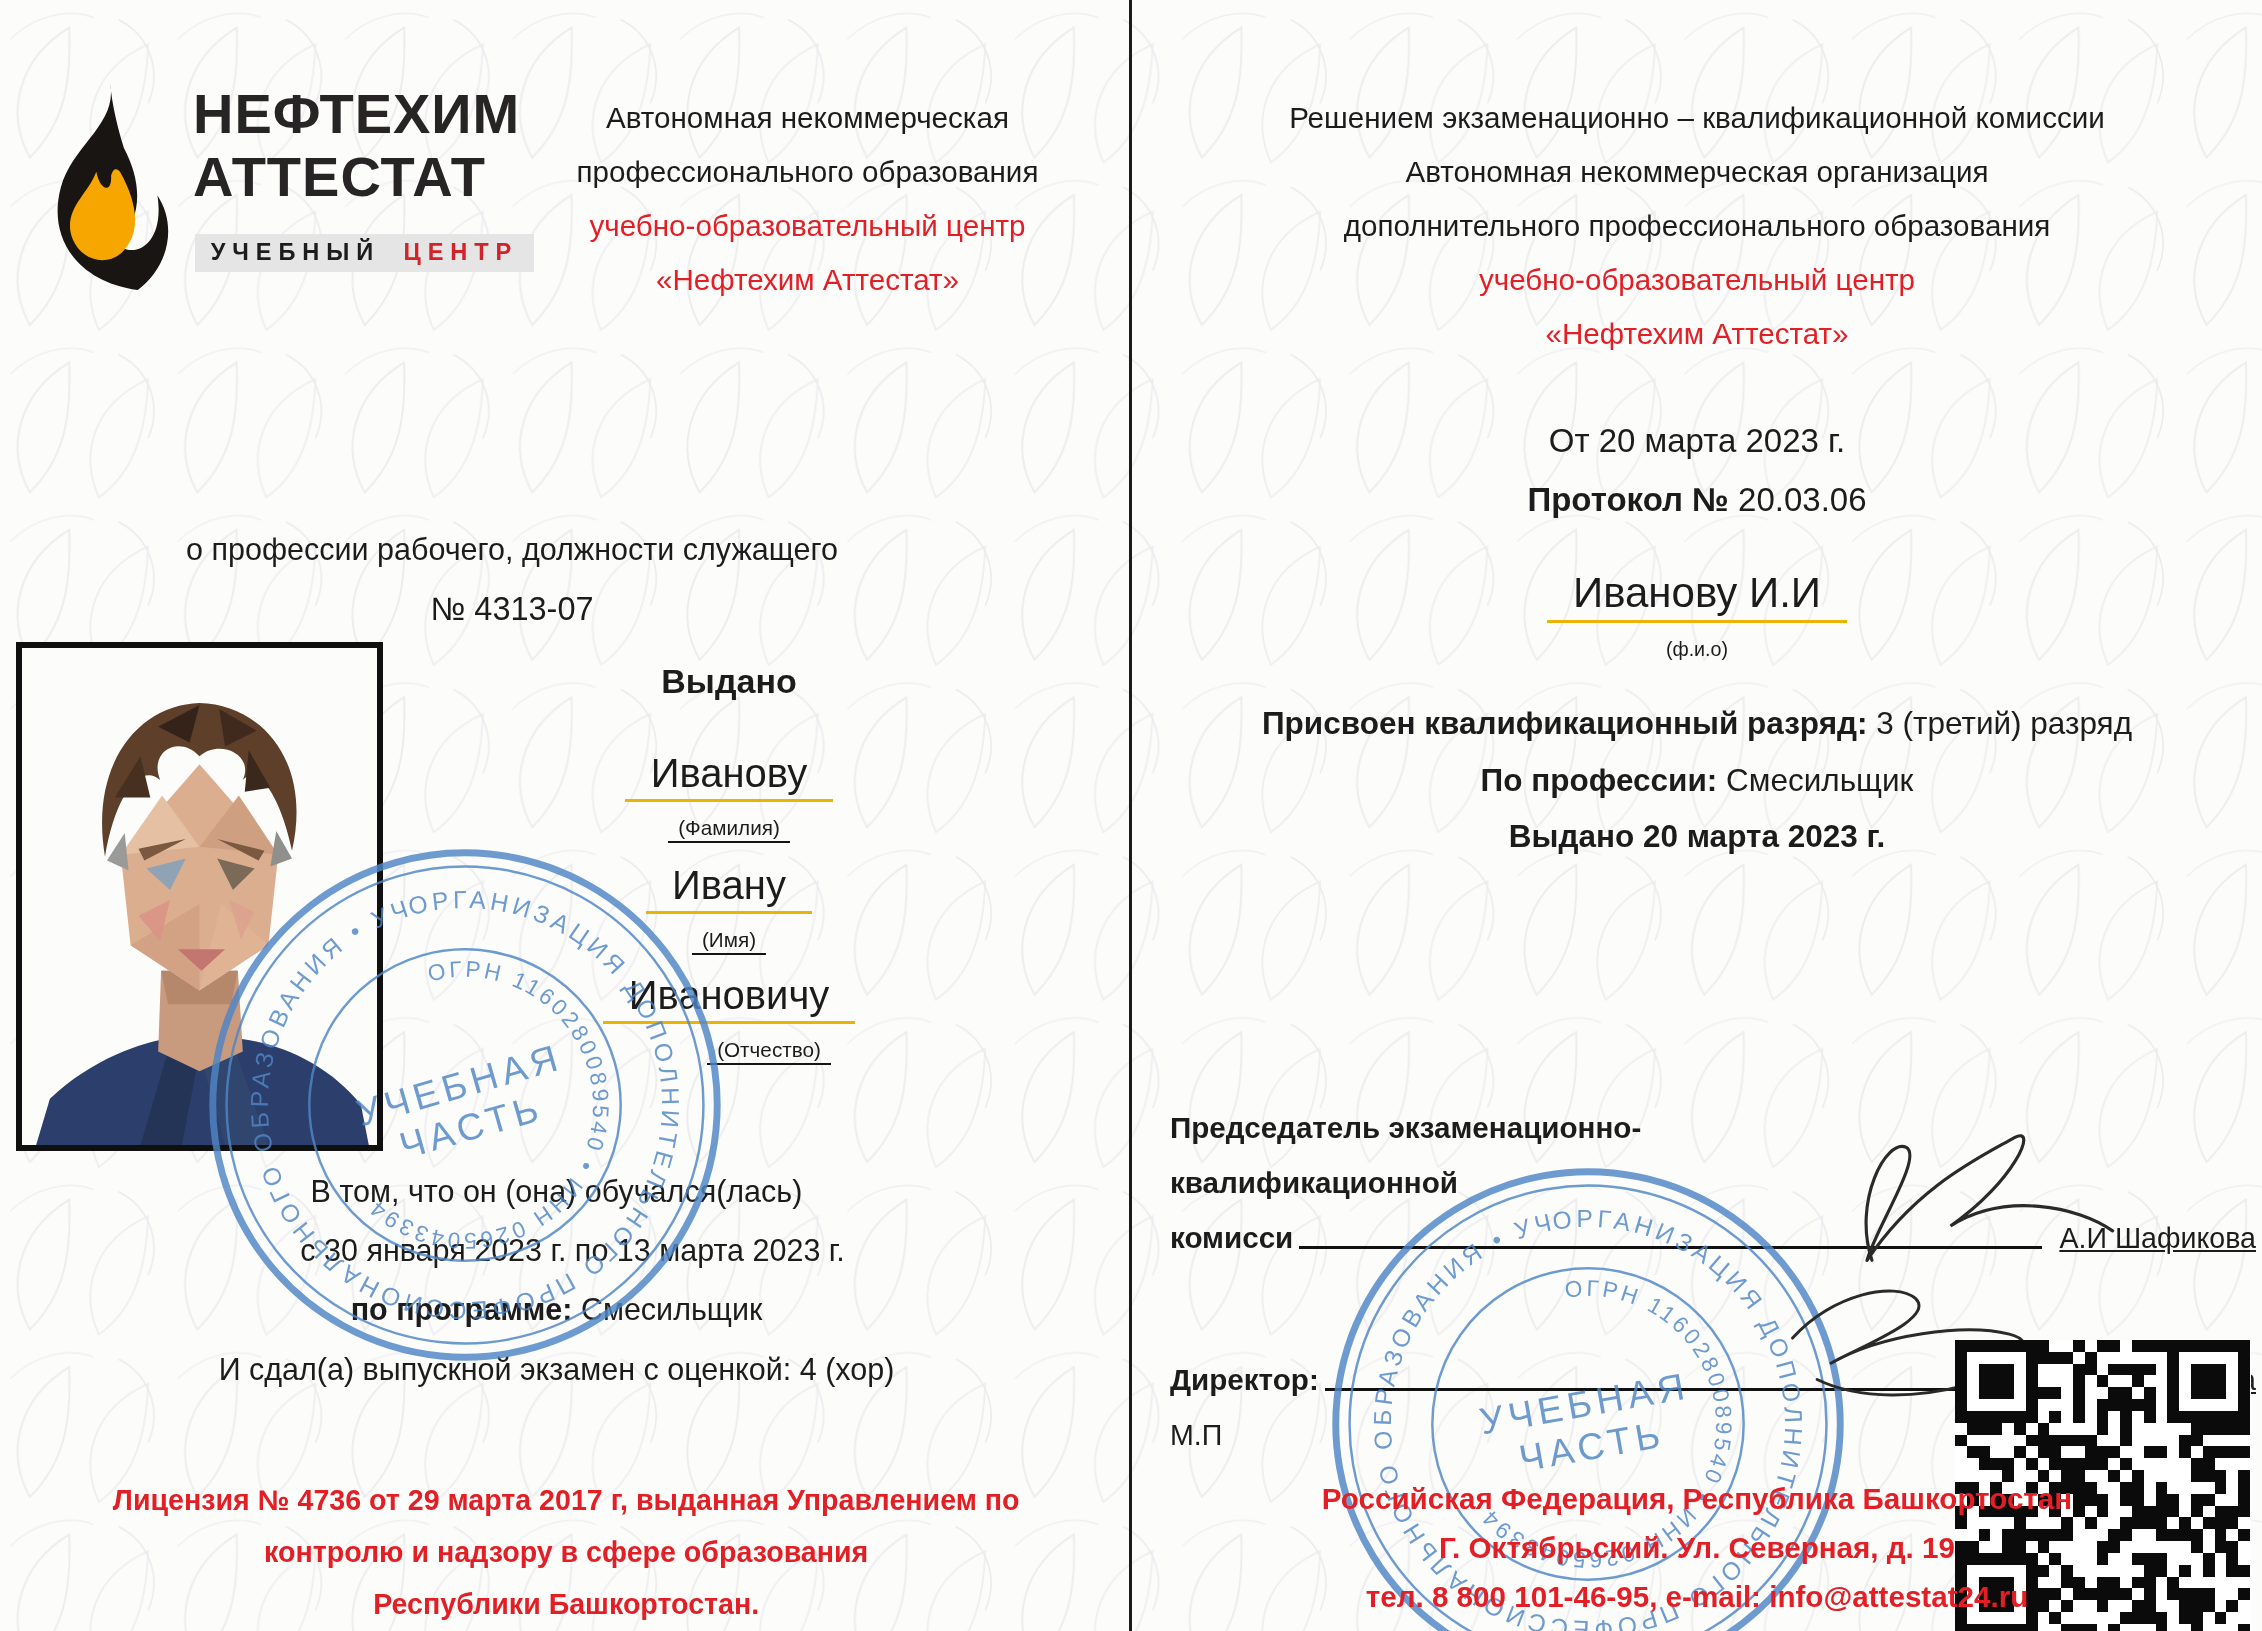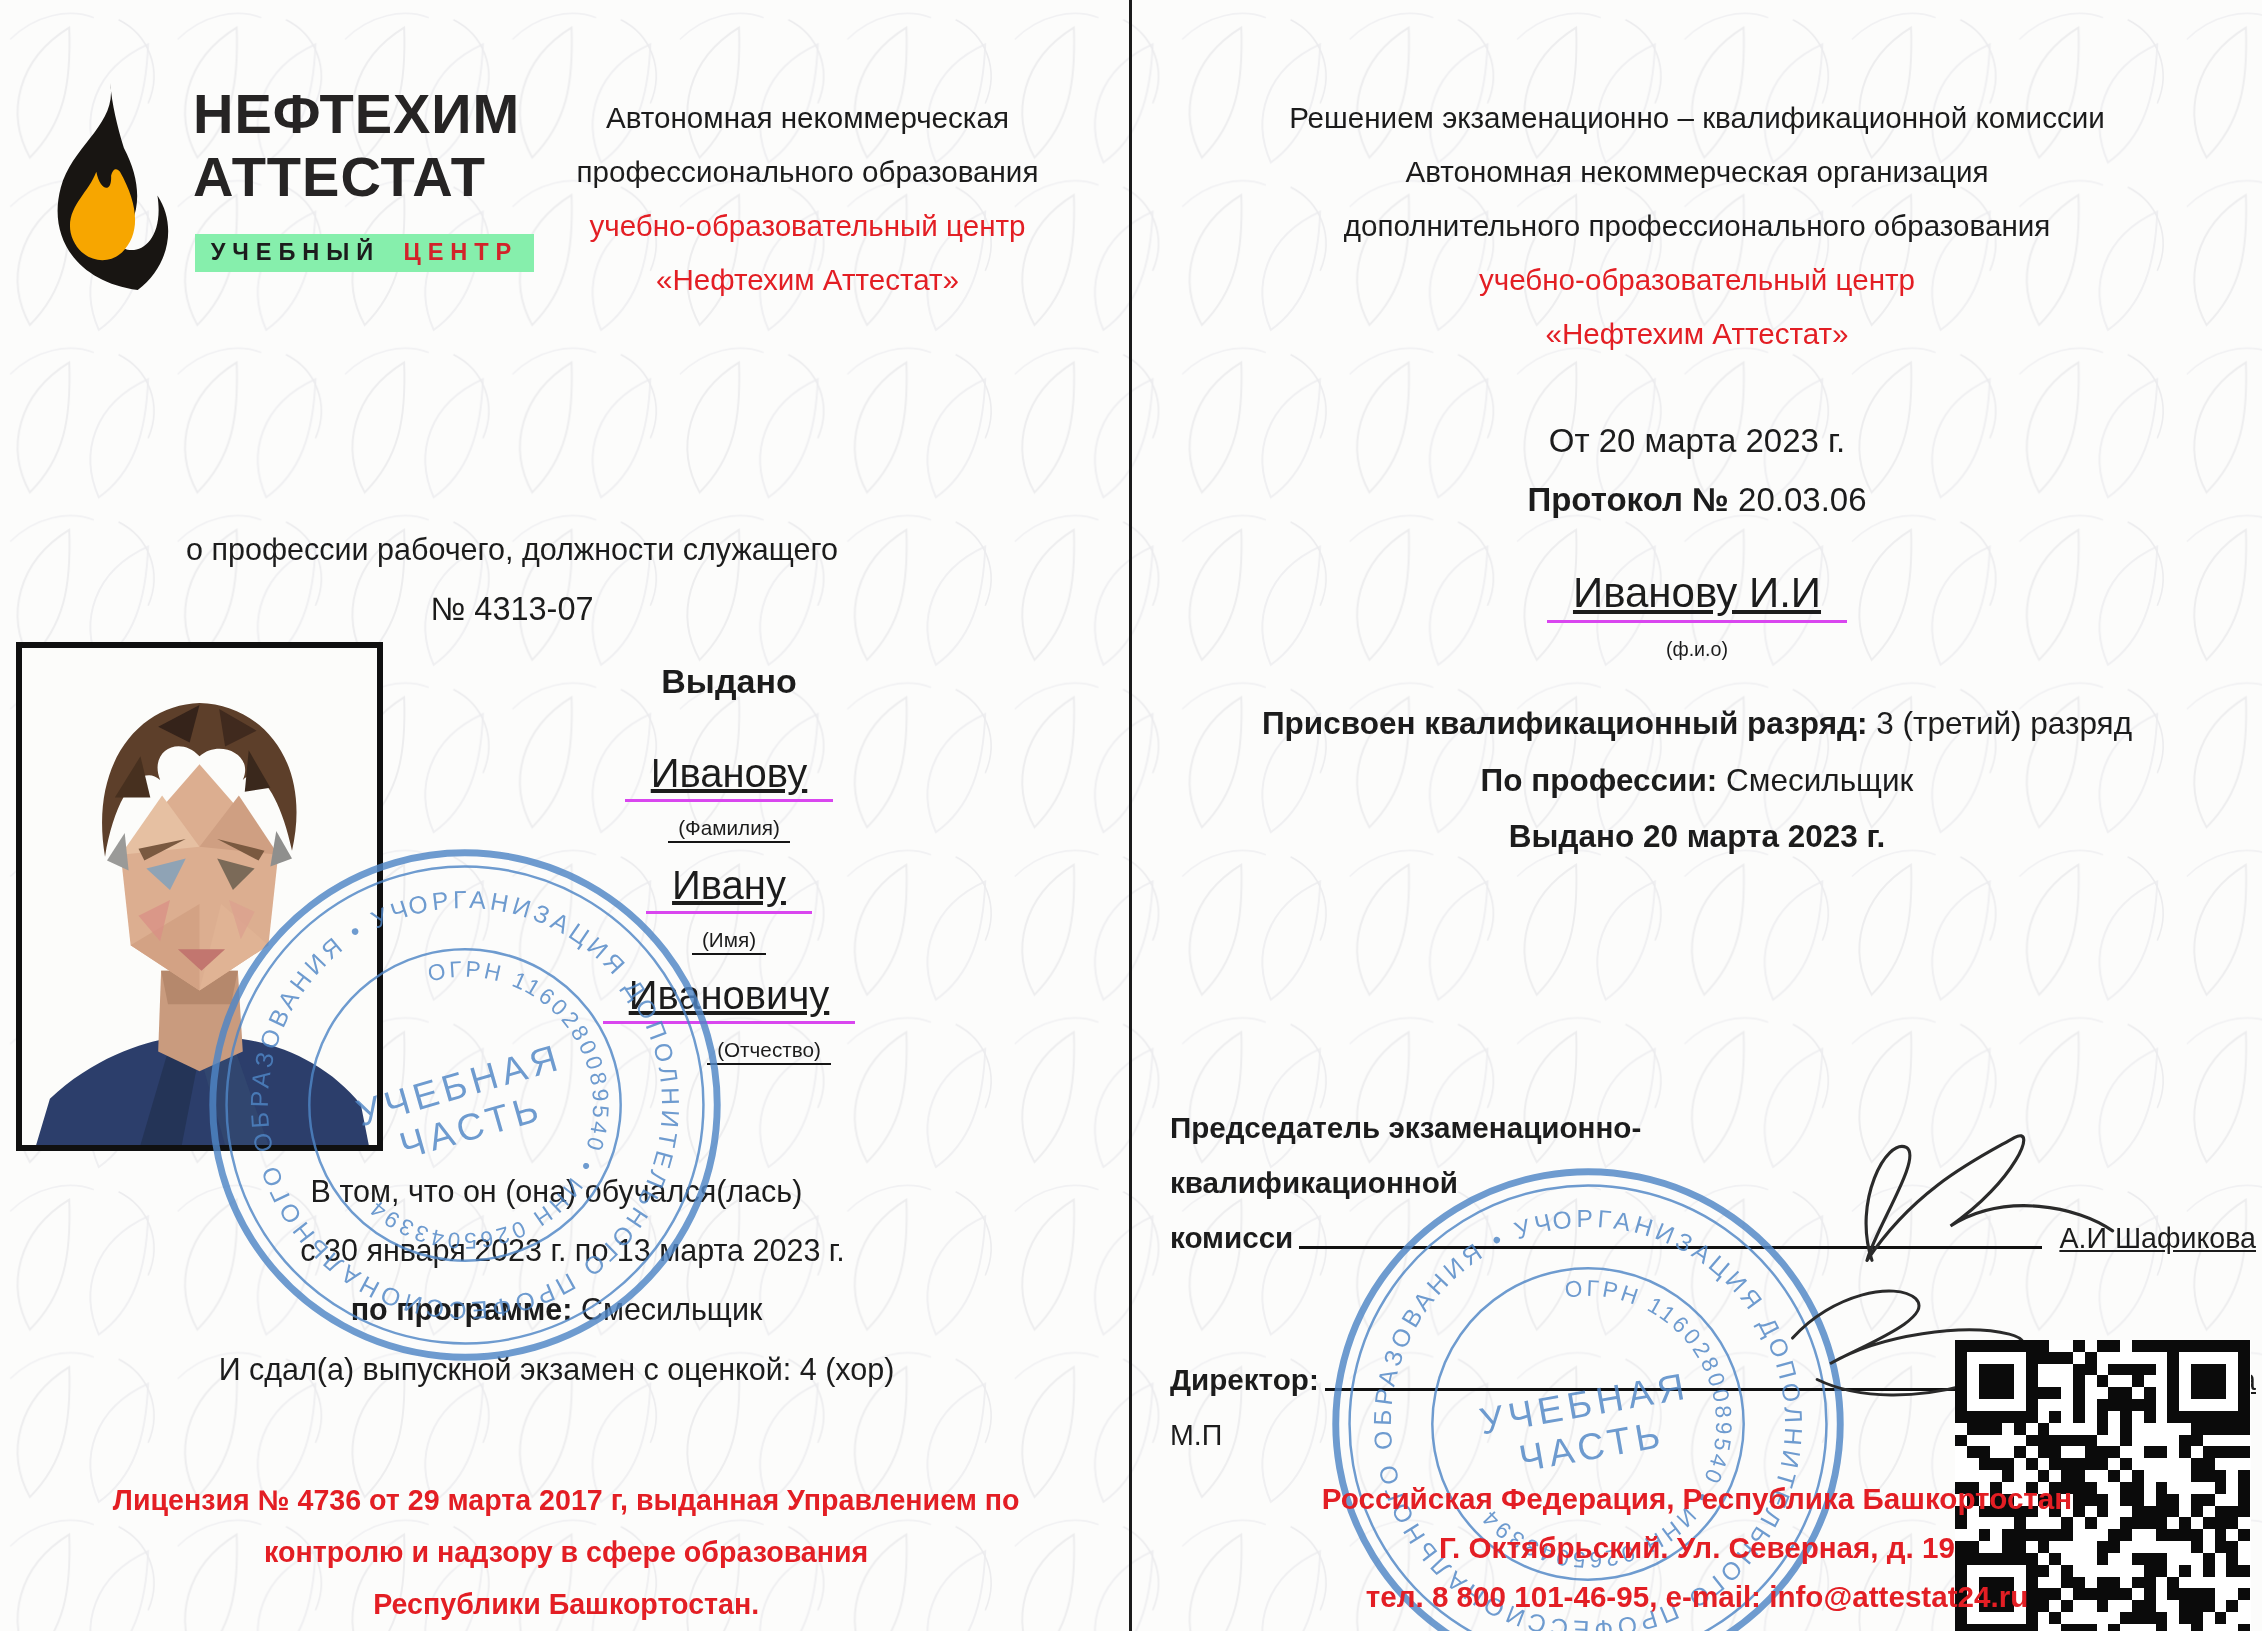--- a/index.html
+++ b/index.html
@@ -4,33 +4,33 @@
 <style>
   html,body{margin:0;padding:0;background:#888;}
   .page{position:relative;width:2263px;height:1631px;margin:0 auto;background:#fcfcfb;
         font-family:"Liberation Sans",sans-serif;color:#1c1c1c;overflow:hidden;}
   .abs{position:absolute;}
   .ctr{text-align:center;}
   .layer{z-index:2;}
   .red{color:#e31e24;}
   .b{font-weight:bold;}
   .orgline{font-size:29.6px;line-height:54px;}
-  .uline{display:inline-block;border-bottom:3px solid #d946ef;padding:0 25.6px 3px;text-decoration:underline;}
+  .uline{display:inline-block;border-bottom:3px solid #eab308;padding:0 25.6px 3px;}
   .uline-sm{display:inline-block;border-bottom:2px solid #151515;padding:0 9.9px 1px;font-size:20.7px;}
   .bodyline{font-size:30.5px;}
   .sigrow{display:flex;align-items:flex-end;}
   .sigrow .lbl{font-size:29.6px;font-weight:bold;white-space:nowrap;}
   .sigrow .line{flex:1;border-bottom:3px solid #111;margin:0 0 5.9px 5.9px;height:1px;}
   .sigrow .nm{font-size:28.6px;margin-left:17.7px;white-space:nowrap;text-decoration:underline;}
   .qr{display:flex;flex-wrap:wrap;background:#fff;}
   .qr i{display:block;width:11.8px;height:11.8px;}
   .qr i.k{background:#0b0b0b;}
   .stamp{opacity:.82;}
   .logo-title{font-size:56px;font-weight:900;letter-spacing:1px;line-height:1.12;color:#262424;}
-  .badge{background:#86efac;padding:4.9px 15.8px 5.9px;font-size:23.6px;font-weight:900;letter-spacing:6.9px;white-space:nowrap;}
+  .badge{background:#e5e5e5;padding:4.9px 15.8px 5.9px;font-size:23.6px;font-weight:900;letter-spacing:6.9px;white-space:nowrap;}
 </style>
 </head>
 <body>
 
 <div class="page">
 
   <svg class="abs" style="left:0;top:0;z-index:0;" width="2263" height="1631" viewBox="0 0 2297 1656">
     <defs>
       <pattern id="gp" width="170" height="170" patternUnits="userSpaceOnUse">
         <path d="M30,160 C5,115 18,60 70,28 C72,85 65,125 30,160 Z" fill="none" stroke="#e8e8ea" stroke-width="2"></path>

